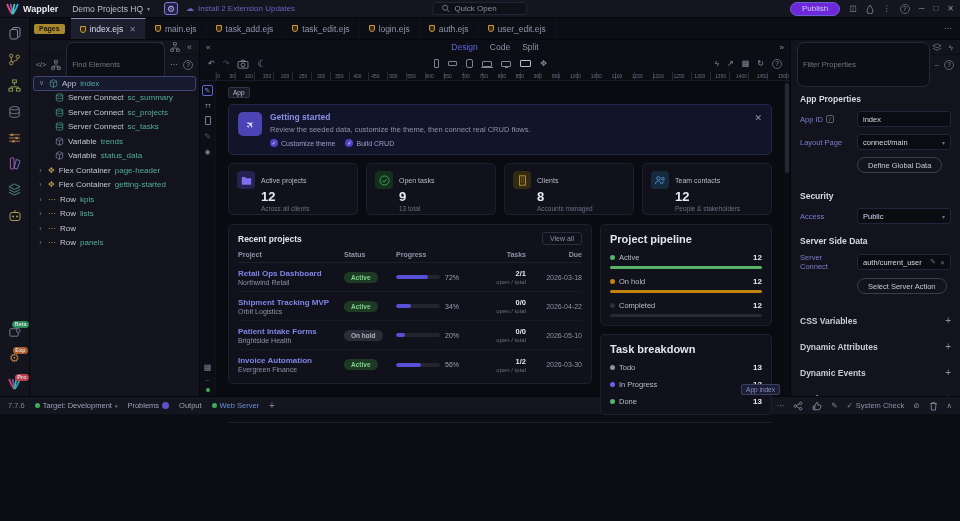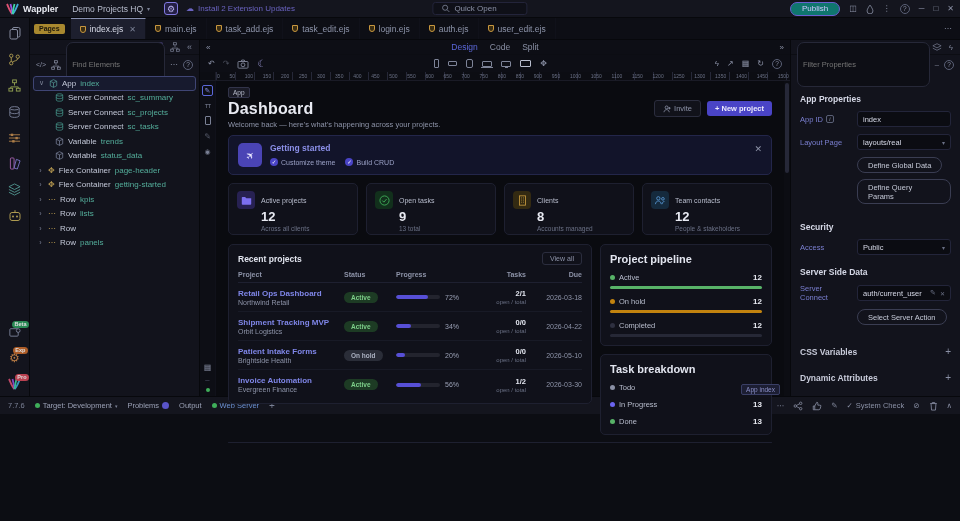--- a/index.html
+++ b/index.html
@@ -9,21 +9,21 @@
   .app{width:960px;height:414px;display:flex;flex-direction:column}
 
   
   .titlebar{height:18px;background:#14151e;display:flex;align-items:center;padding:0 6px;gap:8px;border-bottom:1px solid #07080c;flex:none}
   .brand{display:flex;align-items:center;gap:4px;font-weight:bold;color:#e8eaf2;font-size:9px}
   .proj-sel{display:flex;align-items:center;gap:4px;color:#b8bdcd;font-size:8.5px;padding:1px 6px}
   .gear-btn{width:14px;height:13px;border:1px solid #8179e0;border-radius:3px;display:flex;align-items:center;justify-content:center;color:#b9b3f0;font-size:9px;background:#241f45}
   .upd{color:#6a63c0;font-size:8px;display:flex;align-items:center;gap:4px}
   .quickopen{margin-left:auto;margin-right:auto;position:absolute;left:50%;transform:translateX(-50%);display:flex;align-items:center;gap:4px;color:#8a90a5;background:#0f1018;border:1px solid #23243a;border-radius:3px;padding:1px 30px 1px 8px;font-size:8px}
   .tb-right{margin-left:auto;display:flex;align-items:center;gap:9px;color:#8a90a5}
-  .publish{background:#0f766e;border:1px solid #6a5fd0;color:#cfc9ff;border-radius:8px;padding:1.5px 11px;font-size:8px}
+  .publish{background:#6d28d9;border:1px solid #6a5fd0;color:#cfc9ff;border-radius:8px;padding:1.5px 11px;font-size:8px}
   .winbtn{color:#8a90a5;font-size:8px}
 
   
   .main{flex:1;display:flex;min-height:0}
   .rail{width:30px;background:#13141d;border-right:1px solid #07080c;display:flex;flex-direction:column;align-items:center;padding-top:8px;gap:13px;flex:none;position:relative}
   .rail .spacer{flex:1}
   .rail-ic{position:relative;opacity:.85}
   .rail-badge{position:absolute;top:-4px;right:-8px;font-size:5.5px;color:#fff;border-radius:4px;padding:0 2.5px;line-height:7px;font-weight:bold}
   .workspace{flex:1;display:flex;flex-direction:column;min-width:0}
 
@@ -536,44 +536,28 @@
               <span style="font-size:7px">◉</span>
               <span class="bottom">
                 <span style="font-size:8px">▦</span>
                 <span style="font-size:6px;color:#5a6076">─</span>
                 <span class="greendot"></span>
               </span>
             </div>
 
             <div class="canvas">
               <span class="app-tag">App</span>
-              <div class="dash-head">
-                <div>
-                  <div class="dash-title">Dashboard</div>
-                  <div class="dash-sub">Welcome back — here's what's happening across your projects.</div>
-                </div>
-                <div class="head-btns">
-                  <span class="btn-invite">
-                    <svg width="8" height="8" viewBox="0 0 10 10">
-                        <circle cx="4.5" cy="3" r="1.8" stroke="#8d93a8" fill="none"></circle>
-                        <path d="M1.2 9c.3-2 1.6-3.2 3.3-3.2S7.5 7 7.8 9" stroke="#8d93a8" fill="none"></path>
-                        <path d="M8 2.5v3M6.5 4h3" stroke="#8d93a8"></path>
-                      </svg>
-                    <span>Invite</span>
-                  </span>
-                  <span class="btn-new">+ New project</span>
-                </div>
-              </div>
 
               <div class="banner">
                 <span class="rocket-tile">
                     <span>✈</span>
                   </span>
                 <div>
                   <div class="banner-title">Getting started</div>
+                  <div class="banner-desc">Review the seeded data, customize the theme, then connect real CRUD flows.</div>
                   <div class="banner-checks">
                     <span class="chk">
                         <span class="cc">✓</span>
                         <span>Customize theme</span>
                       </span>
                     <span class="chk">
                         <span class="cc">✓</span>
                         <span>Build CRUD</span>
                       </span>
                   </div>
@@ -808,26 +792,25 @@
             <div class="prow">
               <span class="plabel">
                   <span>App ID</span>
                   <span class="info-i">i</span>
                 </span>
               <input class="pinput" value="index" style="">
             </div>
             <div class="prow">
               <span class="plabel">Layout Page</span>
               <span class="pselect">
-                  <span>layouts/real</span>
+                  <span>connect/main</span>
                   <span class="car">▾</span>
                 </span>
             </div>
             <span class="obtn">Define Global Data</span><br>
-            <span class="obtn">Define Query Params</span>
 
             <div class="sec-title" style="margin-top:12px">Security</div>
             <div class="prow">
               <span class="plabel">Access</span>
               <span class="pselect">
                   <span>Public</span>
                   <span class="car">▾</span>
                 </span>
             </div>
 

